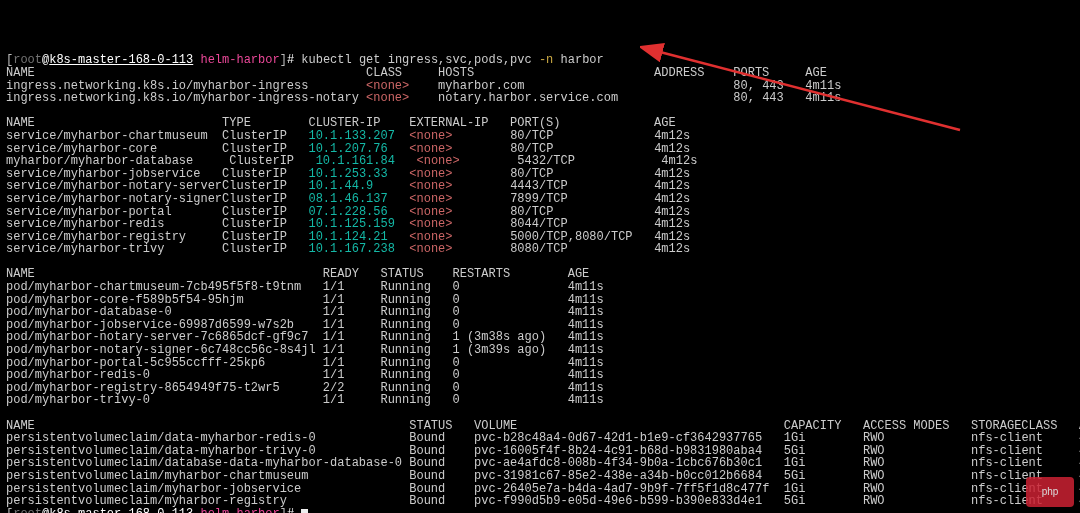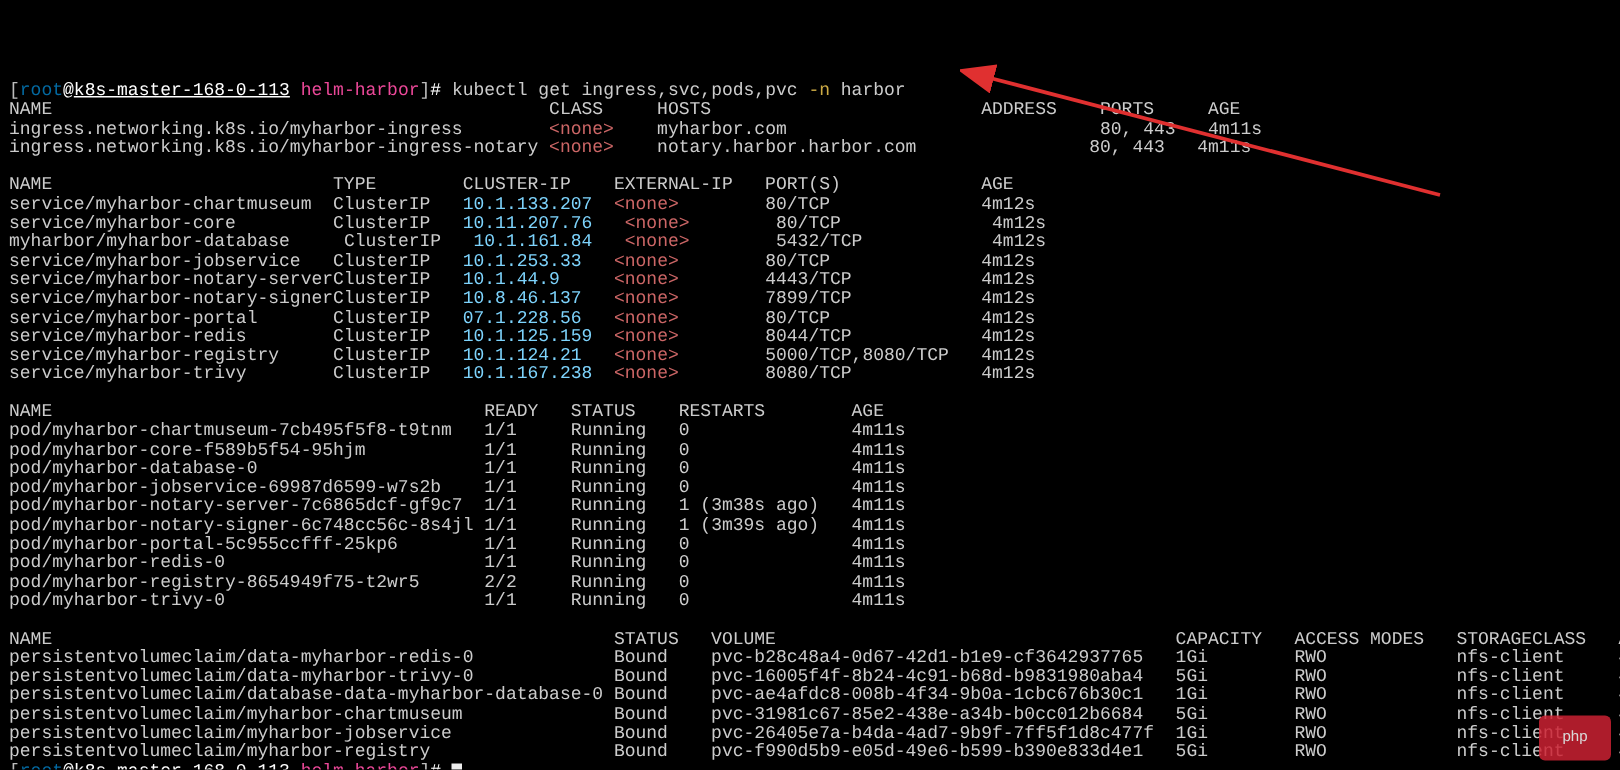--- a/index.html
+++ b/index.html
@@ -10,29 +10,29 @@
       font-size: 12px;
       line-height: 1.05;
       padding: 4px 6px;
       white-space: pre;
       width: 1080px;
       height: 513px;
       overflow: hidden;
       position: relative;
     }
     .prompt-open { color: #bbb; }
-    .user { color: #0369a1; margin-top: 13px; }
+    .user { color: #737373; margin-top: 13px; }
     .at { color: #fff; }
     .host { color: #fff; text-decoration: underline; }
     .path { color: #ec4899; }
     .hash { color: #fff; }
     .cmd { color: #ccc; }
     .flag { color: #ccaa44; }
     .none { color: #cc6666; text-align: right; }
-    .ip { color: #7dd3fc; }
+    .ip { color: #14b8a6; }
     .header { color: #ccc; }
     .row { color: #ccc; }
     .cursor {
       display: inline-block;
       width: 7px;
       height: 12px;
       background: #eee;
       vertical-align: text-bottom;
     }
     .arrow-svg {
@@ -60,29 +60,29 @@
     .watermark::before { content: "php"; }
   </style>
 </head>
 <body>
 
 
 
 <div id="term"><span class="prompt-open">[</span><span class="user">root</span><span class="at">@</span><span class="host">k8s-master-168-0-113</span> <span class="path">helm-harbor</span><span class="prompt-open">]</span><span class="hash"># </span><span class="cmd">kubectl get ingress,svc,pods,pvc </span><span class="flag">-n</span><span class="cmd"> harbor</span>
 <span class="header">NAME                                              CLASS     HOSTS                         ADDRESS    PORTS     AGE</span>
 <span class="row">ingress.networking.k8s.io/myharbor-ingress        </span><span class="none">&lt;none&gt;    </span><span class="row">myharbor.com                  </span><span class="row">           </span><span class="row">80, 443   </span><span class="row">4m11s</span>
-<span class="row">ingress.networking.k8s.io/myharbor-ingress-notary </span><span class="none">&lt;none&gt;    </span><span class="row">notary.harbor.harbor.com     </span><span class="row">           </span><span class="row">80, 443   </span><span class="row">4m11s</span>
+<span class="row">ingress.networking.k8s.io/myharbor-ingress-notary </span><span class="none">&lt;none&gt;    </span><span class="row">notary.harbor.service.com     </span><span class="row">           </span><span class="row">80, 443   </span><span class="row">4m11s</span>
 
 <span class="header">NAME                          TYPE        CLUSTER-IP    EXTERNAL-IP   PORT(S)             AGE</span>
 <span class="row">service/myharbor-chartmuseum  </span><span class="row">ClusterIP   </span><span class="ip">10.1.133.207  </span><span class="none">&lt;none&gt;        </span><span class="row">80/TCP              </span><span class="row">4m12s</span>
-<span class="row">service/myharbor-core         </span><span class="row">ClusterIP   </span><span class="ip">10.11.207.76   </span><span class="none">&lt;none&gt;        </span><span class="row">80/TCP              </span><span class="row">4m12s</span>
+<span class="row">service/myharbor-core         </span><span class="row">ClusterIP   </span><span class="ip">10.1.207.76   </span><span class="none">&lt;none&gt;        </span><span class="row">80/TCP              </span><span class="row">4m12s</span>
 <span class="row">myharbor/myharbor-database     </span><span class="row">ClusterIP   </span><span class="ip">10.1.161.84   </span><span class="none">&lt;none&gt;        </span><span class="row">5432/TCP            </span><span class="row">4m12s</span>
 <span class="row">service/myharbor-jobservice   </span><span class="row">ClusterIP   </span><span class="ip">10.1.253.33   </span><span class="none">&lt;none&gt;        </span><span class="row">80/TCP              </span><span class="row">4m12s</span>
 <span class="row">service/myharbor-notary-server</span><span class="row">ClusterIP   </span><span class="ip">10.1.44.9     </span><span class="none">&lt;none&gt;        </span><span class="row">4443/TCP            </span><span class="row">4m12s</span>
-<span class="row">service/myharbor-notary-signer</span><span class="row">ClusterIP   </span><span class="ip">10.8.46.137   </span><span class="none">&lt;none&gt;        </span><span class="row">7899/TCP            </span><span class="row">4m12s</span>
+<span class="row">service/myharbor-notary-signer</span><span class="row">ClusterIP   </span><span class="ip">08.1.46.137   </span><span class="none">&lt;none&gt;        </span><span class="row">7899/TCP            </span><span class="row">4m12s</span>
 <span class="row">service/myharbor-portal       </span><span class="row">ClusterIP   </span><span class="ip">07.1.228.56   </span><span class="none">&lt;none&gt;        </span><span class="row">80/TCP              </span><span class="row">4m12s</span>
 <span class="row">service/myharbor-redis        </span><span class="row">ClusterIP   </span><span class="ip">10.1.125.159  </span><span class="none">&lt;none&gt;        </span><span class="row">8044/TCP            </span><span class="row">4m12s</span>
 <span class="row">service/myharbor-registry     </span><span class="row">ClusterIP   </span><span class="ip">10.1.124.21   </span><span class="none">&lt;none&gt;        </span><span class="row">5000/TCP,8080/TCP   </span><span class="row">4m12s</span>
 <span class="row">service/myharbor-trivy        </span><span class="row">ClusterIP   </span><span class="ip">10.1.167.238  </span><span class="none">&lt;none&gt;        </span><span class="row">8080/TCP            </span><span class="row">4m12s</span>
 
 <span class="header">NAME                                        READY   STATUS    RESTARTS        AGE</span>
 <span class="row">pod/myharbor-chartmuseum-7cb495f5f8-t9tnm   </span><span class="row">1/1     </span><span class="row">Running   </span><span class="row">0               </span><span class="row">4m11s</span>
 <span class="row">pod/myharbor-core-f589b5f54-95hjm           </span><span class="row">1/1     </span><span class="row">Running   </span><span class="row">0               </span><span class="row">4m11s</span>
 <span class="row">pod/myharbor-database-0                     </span><span class="row">1/1     </span><span class="row">Running   </span><span class="row">0               </span><span class="row">4m11s</span>
 <span class="row">pod/myharbor-jobservice-69987d6599-w7s2b    </span><span class="row">1/1     </span><span class="row">Running   </span><span class="row">0               </span><span class="row">4m11s</span>

